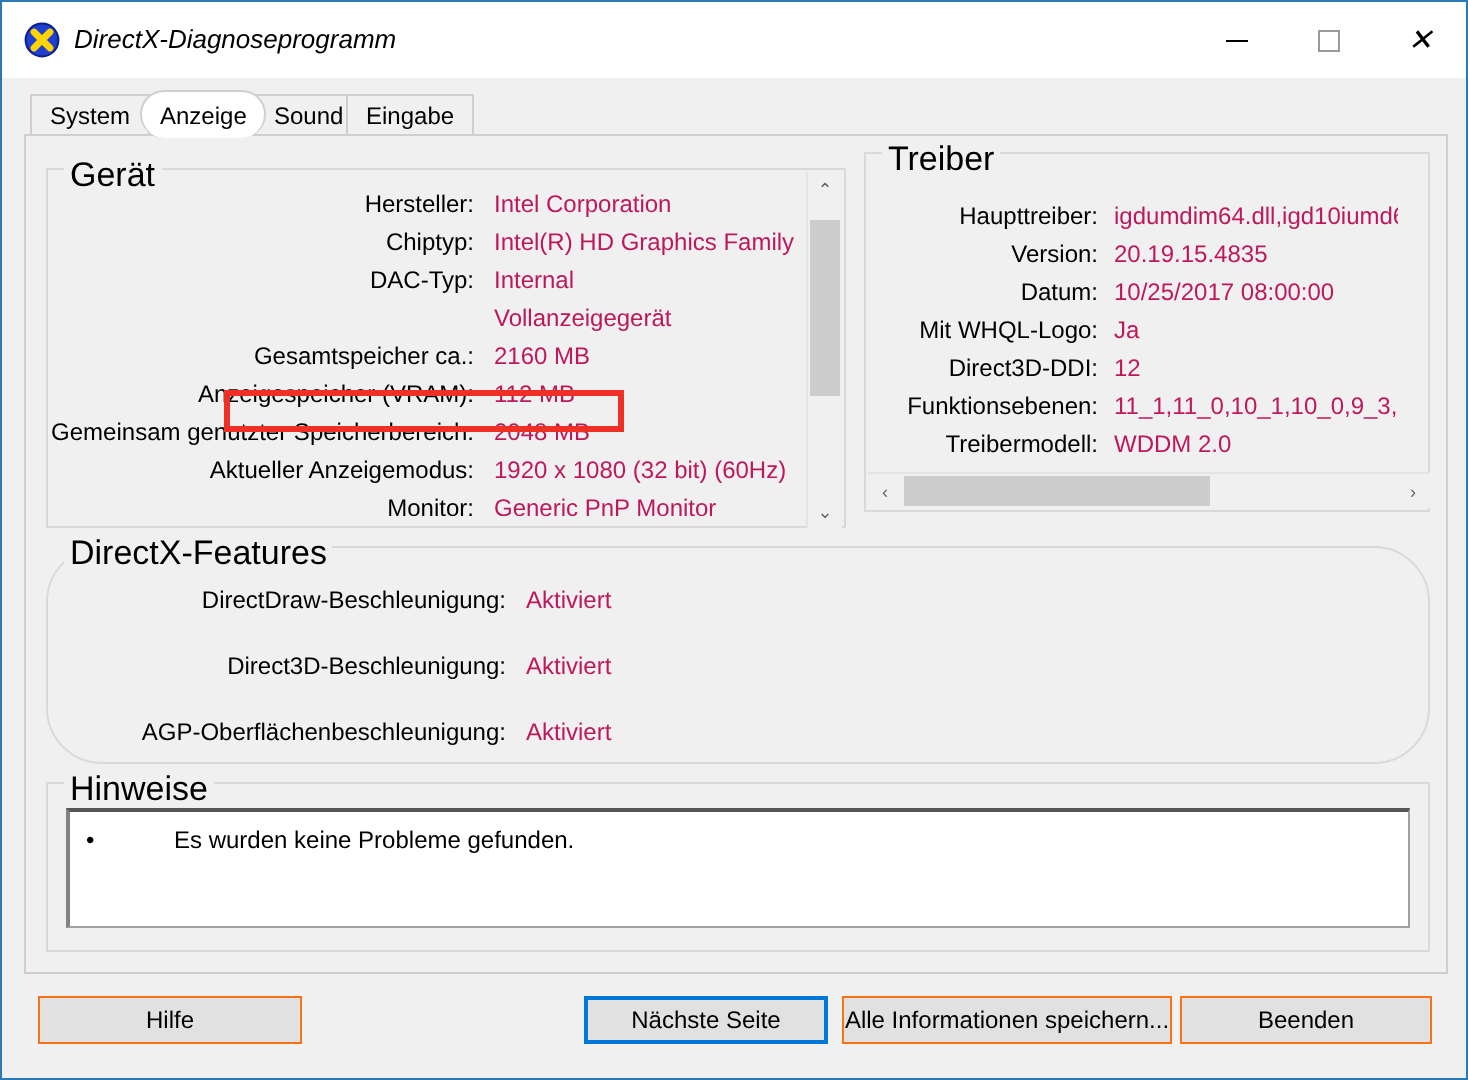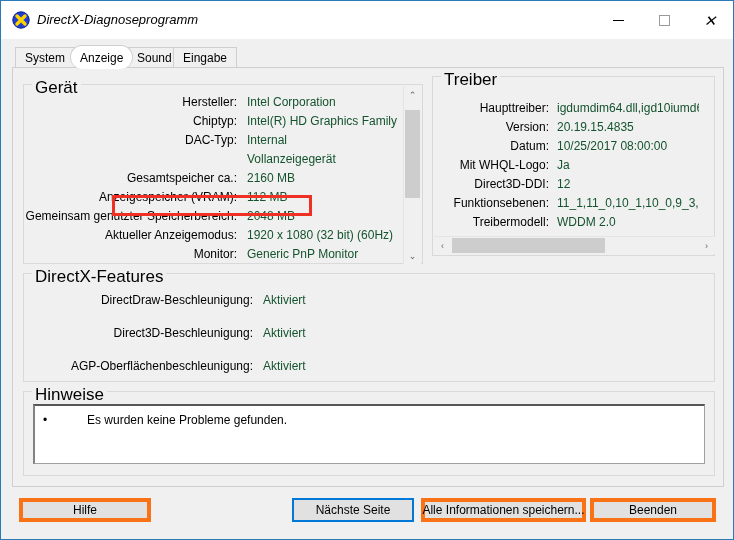--- a/index.html
+++ b/index.html
@@ -129,21 +129,21 @@
     left: 8px;
     background: #f0f0f0;
     padding: 0 3px;
     font-size: 17px;
     color: #000;
     white-space: nowrap;
   }
 
   #group-geraet  { left: 10px;  top: 16px;  width: 400px; height: 180px; }
   #group-treiber { left: 419px; top: 8px;  width: 283px; height: 180px; }
-  #group-dxfeat  { left: 10px;  top: 205px; width: 692px; height: 109px; }
+  #group-dxfeat  { left: 10px;  top: 205px; width: 692px; height: 109px; border-radius: 28px; }
   #group-hinweise{ left: 10px;  top: 323px; width: 692px; height: 85px; }
 
   
   .kv-area {
     position: absolute;
     left: 1px;
     top: 8px;
     overflow: hidden;
   }
   .kv-row {
@@ -155,21 +155,21 @@
   .kv-key {
     position: absolute;
     text-align: right;
     font-size: 12px;
     color: #000;
   }
   .kv-val {
     position: absolute;
     text-align: left;
     font-size: 12px;
-    color: #14532d;
+    color: #be185d;
   }
 
   
   #geraet-list { width: 378px; height: 165px; }
   #geraet-list .kv-key { left: 0; width: 212px; }
   #geraet-list .kv-val { left: 222px; }
 
   
   #treiber-list { width: 262px; height: 150px; left: 4px; top: 22px;}
   #treiber-list .kv-key { left: 0; width: 112px; }
@@ -290,21 +290,21 @@
     left: 0; bottom: 0;
     width: 732px;
     height: 52px;
   }
   .btn {
     position: absolute;
     top: 11px;
     height: 24px;
     box-sizing: border-box;
     background: #e1e1e1;
-    border: 4px solid #f97316;
+    border: 1px solid #f97316;
     display: flex;
     align-items: center;
     justify-content: center;
     font-size: 12px;
     color: #000;
     white-space: nowrap;
   }
   .btn.default {
     border: 2px solid #0078d7;
   }

